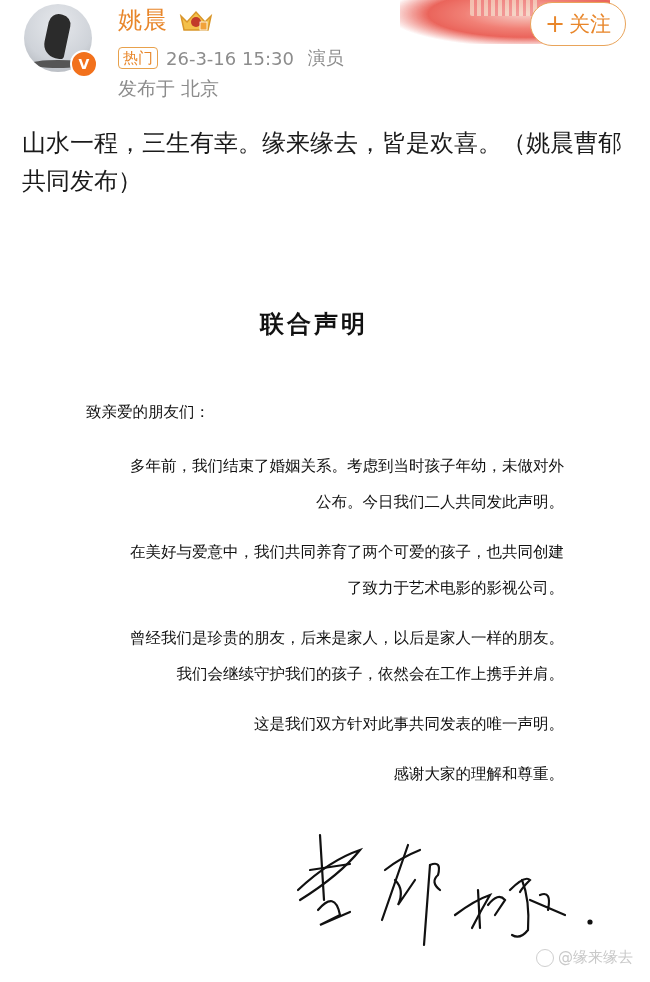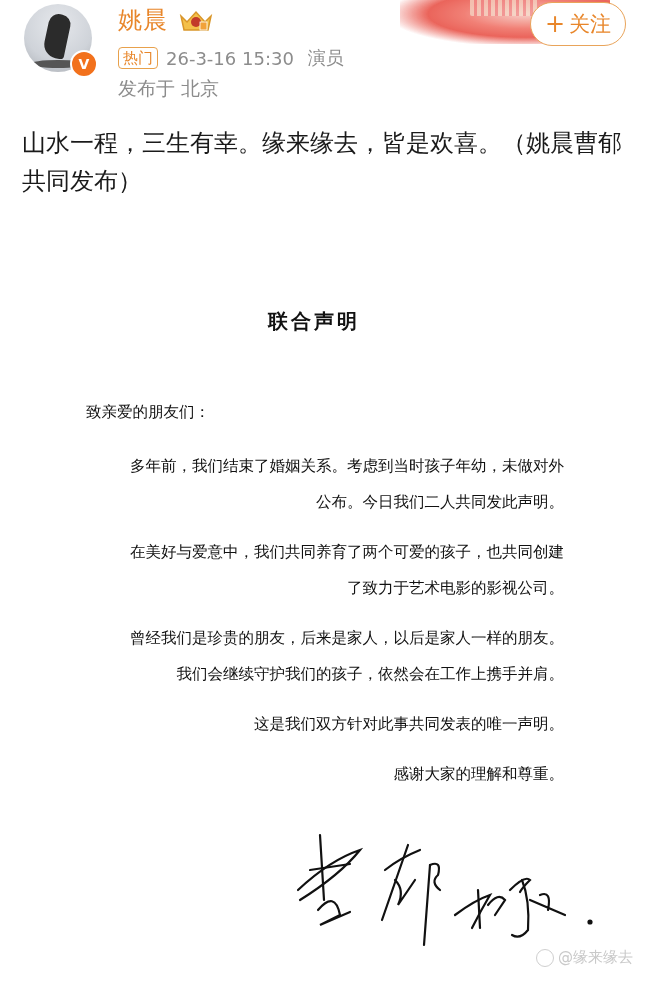--- a/index.html
+++ b/index.html
@@ -56,21 +56,21 @@
   }
   .follow-btn .plus { font-size:24px; margin-right:4px; }
   .post-text {
     position:absolute; left:22px; top:124px; width:620px; font-size:24px; line-height:38px; color:#1a1a1a;
   }
   .doc {
     position:absolute; left:0; top:220px; width:650px; height:762px;
   }
   .doc-title {
     position:absolute; left:0; width:628px; top:88px; text-align:center;
-    font-family:"DejaVu Serif", "Liberation Serif", serif; font-weight:bold; font-size:20px; letter-spacing:3px; color:#111;
+    font-family:"DejaVu Serif", "Liberation Serif", serif; font-weight:bold; font-size:24px; letter-spacing:3px; color:#111;
   }
   .doc-body {
     position:absolute; left:86px; top:180px; width:478px;
     font-family:"DejaVu Serif", "Liberation Serif", serif; font-size:15.5px; color:#111;
   }
   .doc-body .greet { margin:0 0 22px 0; line-height:26px;font-family:Liberation Mono, monospace; }
   .doc-body p { margin:0 0 14px 0; line-height:36px; text-indent:2em;text-align:right; }
   .signature { position:absolute; left:290px; top:600px; width:320px; height:130px; }
   .watermark {
     position:absolute; left:536px; top:948px; font-size:15px; color:#c9c9c9; display:flex; align-items:center;

